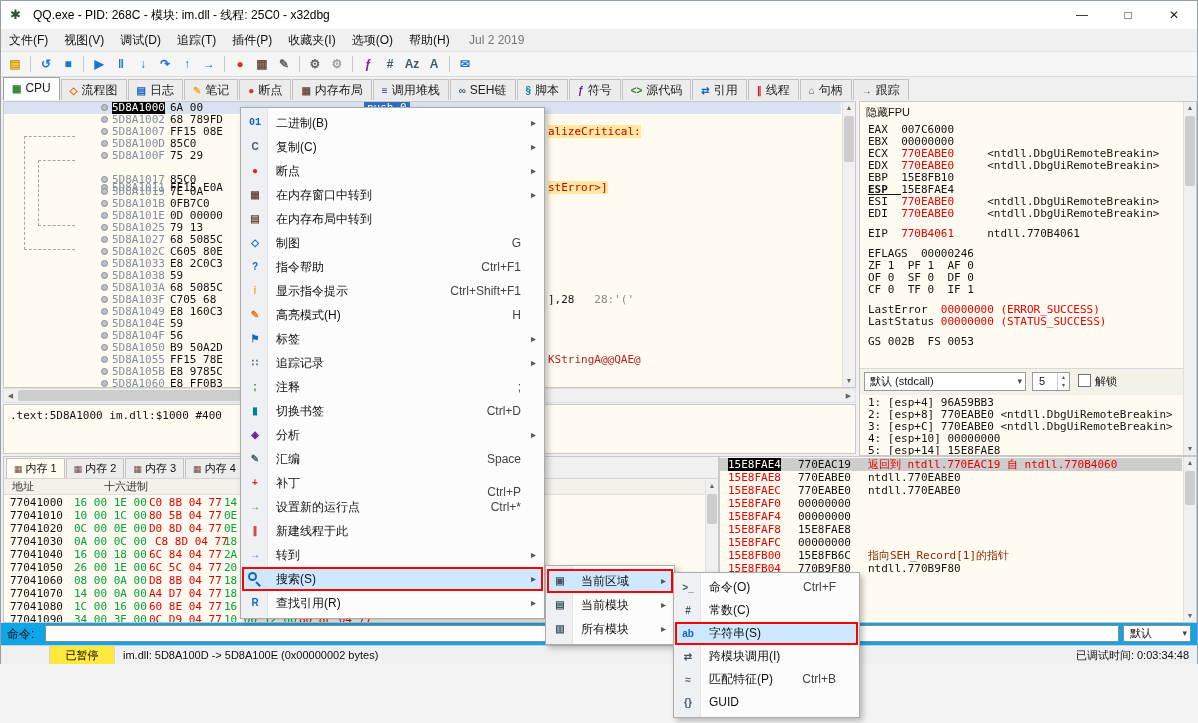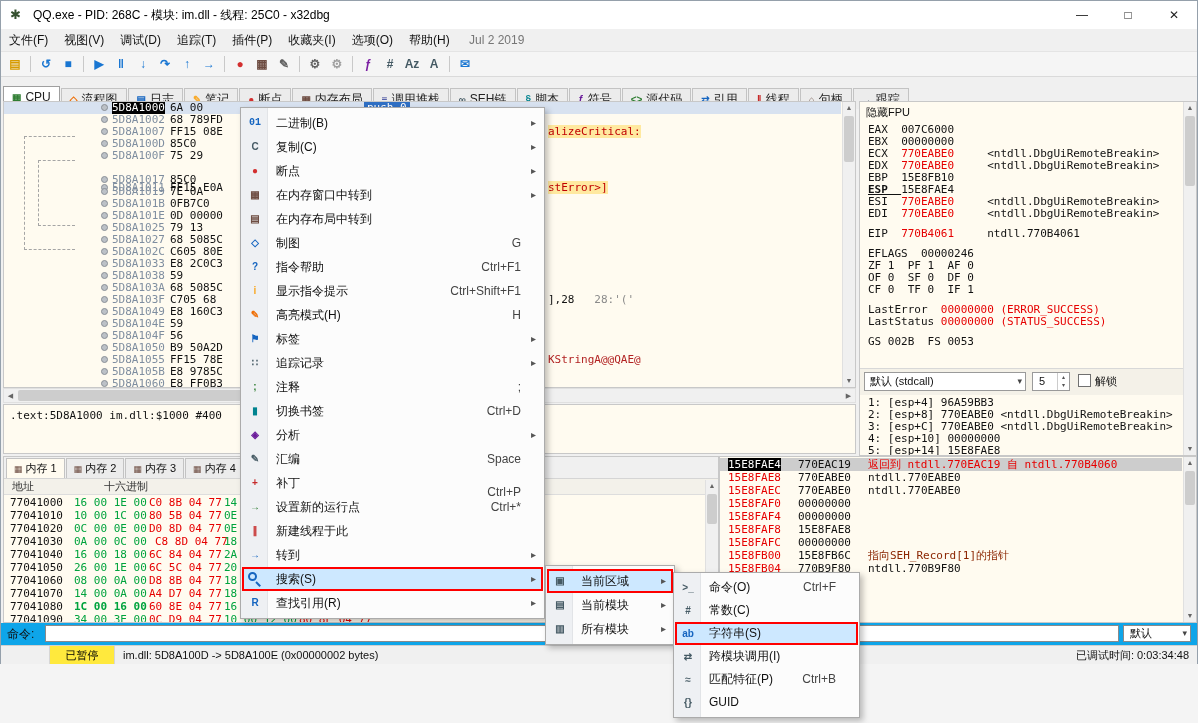--- a/index.html
+++ b/index.html
@@ -24,21 +24,21 @@
   
   .toolbar{position:absolute;left:0;top:50px;right:0;height:26px;background:#f5f5f5;
     border-top:1px solid #e4e4e4;border-bottom:1px solid #dadada;box-sizing:border-box;
     padding:2px 3px;white-space:nowrap;}
   .tbtn{display:inline-block;width:20px;height:20px;line-height:20px;text-align:center;font-size:12px;margin:0 1px;border-radius:2px;vertical-align:top;font-weight:bold;}
   .tsep{display:inline-block;width:1px;height:16px;background:#c9c9c9;margin:2px 4px;vertical-align:top;}
 
   
   .tabbar{position:absolute;left:0;top:76px;right:0;height:23px;background:#f0f0f0;white-space:nowrap;padding-left:2px;font-size:12px;}
   .tab{display:inline-block;height:21px;line-height:20px;padding:0 8px;margin-right:1px;border:1px solid #c3c3c3;border-bottom:none;background:#ececec;color:#222;box-sizing:border-box;vertical-align:bottom;}
-  .tab.active{background:#ffffff;height:23px;border-color:#9f9f9f;margin-top:9px;}
+  .tab.active{background:#ffffff;height:23px;border-color:#9f9f9f;}
   .tab .ti{margin-right:4px;font-size:10px;font-weight:bold;}
 
   
   .disasm{position:absolute;left:2px;top:100px;width:853px;height:287px;background:#fffbf0;
     border:1px solid #c8c8c8;box-sizing:border-box;overflow:hidden;}
   #drows{position:absolute;left:0;top:0;right:14px;bottom:0;}
   .drow{position:absolute;left:0;width:100%;height:12px;font-family:"DejaVu Sans Mono",monospace;font-size:11px;line-height:12px;white-space:pre;}
   .drow.sel{background:#d8e2f0;}
   .dot{position:absolute;left:97px;top:2px;width:7px;height:7px;border-radius:50%;background:#bcc1c7;border:1px solid #8a9097;box-sizing:border-box;}
   .daddr{position:absolute;left:108px;color:#7f8ea0;}
@@ -269,21 +269,21 @@
       </div>
       <div id="dumprows">
           <div class="dmrow"><span class="dm-a">77041000</span><span class="dm-g hx-g" style="left: 70px;">16 00 1E 00</span><span class="dm-g hx-r" style="left: 145px;">C0 8B 04 77</span><span class="dm-g hx-g" style="left: 220px;">14 00 16 00</span><span class="dm-g hx-r" style="left: 295px;">70 8D 04 77</span></div>
           <div class="dmrow"><span class="dm-a">77041010</span><span class="dm-g hx-g" style="left: 70px;">10 00 1C 00</span><span class="dm-g hx-r" style="left: 145px;">80 5B 04 77</span><span class="dm-g hx-g" style="left: 220px;">0E 00 10 00</span><span class="dm-g hx-r" style="left: 295px;">90 8D 04 77</span></div>
           <div class="dmrow"><span class="dm-a">77041020</span><span class="dm-g hx-g" style="left: 70px;">0C 00 0E 00</span><span class="dm-g hx-r" style="left: 145px;">D0 8D 04 77</span><span class="dm-g hx-g" style="left: 220px;">0E 00 10 00</span><span class="dm-g hx-r" style="left: 295px;">A8 8D 04 77</span></div>
           <div class="dmrow"><span class="dm-a">77041030</span><span class="dm-g hx-g" style="left: 70px;">0A 00 0C 00</span><span class="dm-g hx-r" style="left: 151px;">C8 8D 04 77</span><span class="dm-g hx-g" style="left: 220px;">18 00 1A 00</span><span class="dm-g hx-r" style="left: 295px;">B8 8D 04 77</span></div>
           <div class="dmrow"><span class="dm-a">77041040</span><span class="dm-g hx-g" style="left: 70px;">16 00 18 00</span><span class="dm-g hx-r" style="left: 145px;">6C 84 04 77</span><span class="dm-g hx-g" style="left: 220px;">2A 00 2C 00</span><span class="dm-g hx-r" style="left: 295px;">D0 8D 04 77</span></div>
           <div class="dmrow"><span class="dm-a">77041050</span><span class="dm-g hx-g" style="left: 70px;">26 00 1E 00</span><span class="dm-g hx-r" style="left: 145px;">6C 5C 04 77</span><span class="dm-g hx-g" style="left: 220px;">20 00 22 00</span><span class="dm-g hx-r" style="left: 295px;">F8 8D 04 77</span></div>
           <div class="dmrow"><span class="dm-a">77041060</span><span class="dm-g hx-g" style="left: 70px;">08 00 0A 00</span><span class="dm-g hx-r" style="left: 145px;">D8 8B 04 77</span><span class="dm-g hx-g" style="left: 220px;">18 00 1A 00</span><span class="dm-g hx-r" style="left: 295px;">20 8E 04 77</span></div>
           <div class="dmrow"><span class="dm-a">77041070</span><span class="dm-g hx-g" style="left: 70px;">14 00 0A 00</span><span class="dm-g hx-r" style="left: 145px;">A4 D7 04 77</span><span class="dm-g hx-g" style="left: 220px;">18 00 1A 00</span><span class="dm-g hx-r" style="left: 295px;">40 8E 04 77</span></div>
-          <div class="dmrow"><span class="dm-a">77041080</span><span class="dm-g hx-g" style="left: 70px; font-weight: bold;">1C 00 16 00</span><span class="dm-g hx-r" style="left: 145px;">60 8E 04 77</span><span class="dm-g hx-g" style="left: 220px;">16 00 18 00</span><span class="dm-g hx-r" style="left: 295px;">60 8E 04 77</span></div>
+          <div class="dmrow"><span class="dm-a">77041080</span><span class="dm-g hx-g" style="left: 70px;">1C 00 16 00</span><span class="dm-g hx-r" style="left: 145px;">60 8E 04 77</span><span class="dm-g hx-g" style="left: 220px;">16 00 18 00</span><span class="dm-g hx-r" style="left: 295px;">60 8E 04 77</span></div>
           <div class="dmrow"><span class="dm-a">77041090</span><span class="dm-g hx-g" style="left: 70px;">34 00 3E 00</span><span class="dm-g hx-r" style="left: 145px;">0C D9 04 77</span><span class="dm-g hx-g" style="left: 220px;">10 00 12 00</span><span class="dm-g hx-r" style="left: 295px;">80 8E 04 77</span></div>
         </div>
       <div class="vscroll" style="top:23px;">
         <span class="sarr up">▲</span>
         <div class="vthumb" style="top:14px;height:30px;"></div>
         <span class="sarr dn">▼</span>
       </div>
     </div>
 
     <div class="stack">

